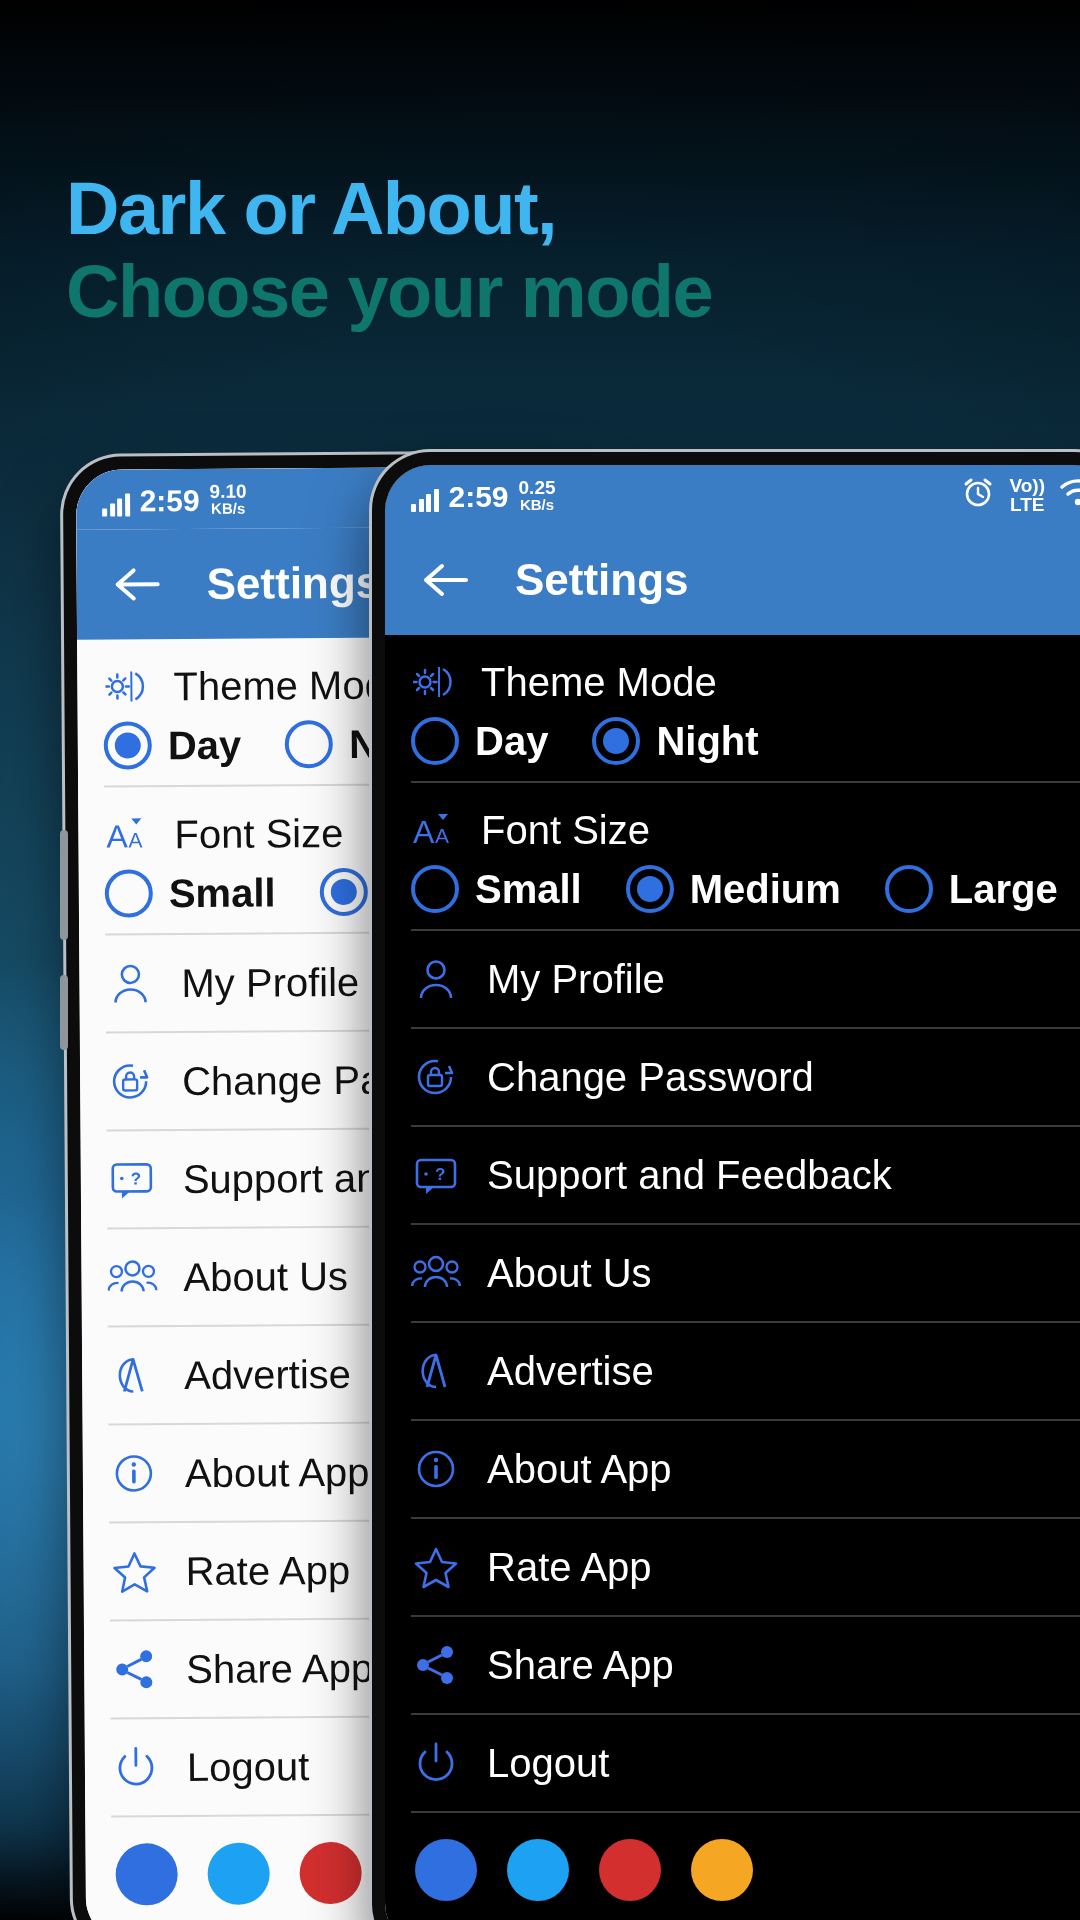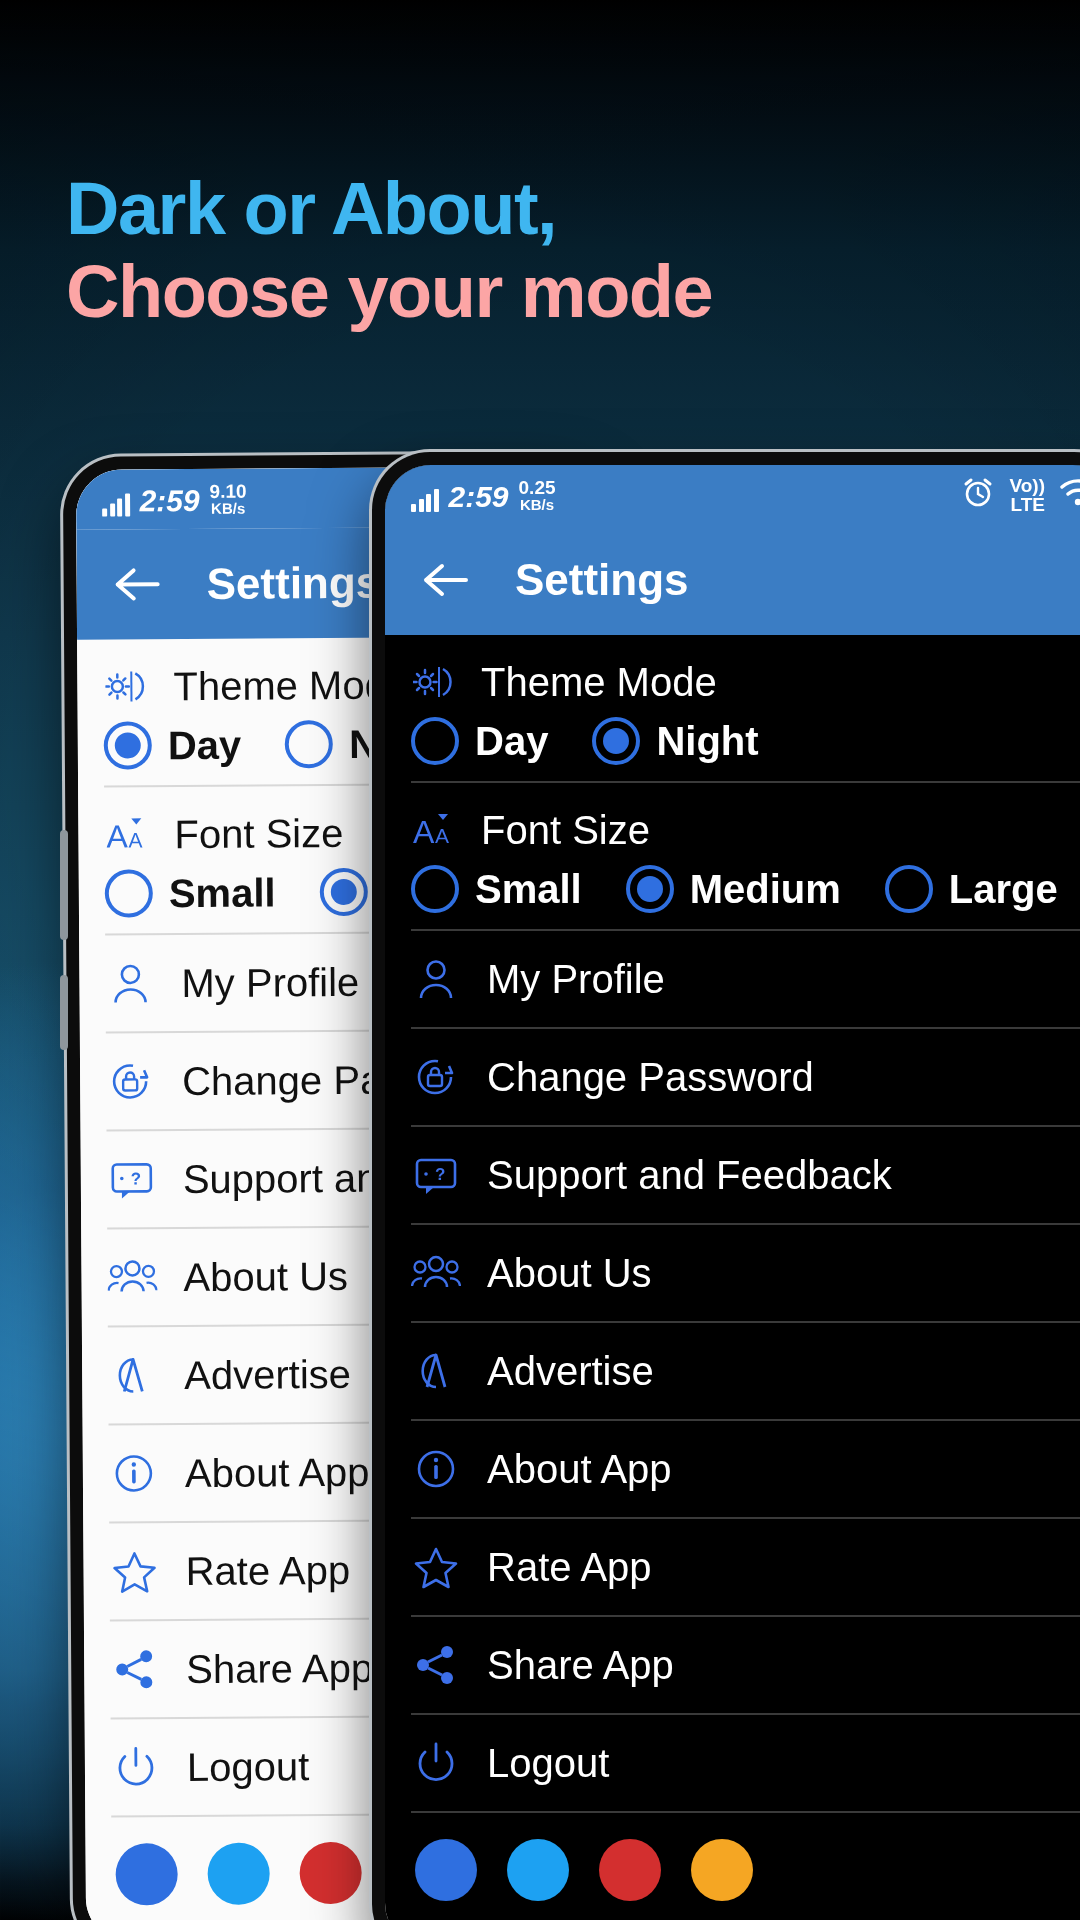--- a/index.html
+++ b/index.html
@@ -48,21 +48,21 @@
     z-index:5;
   }
   .headline .line {
     font-size:74px;
     font-weight:bold;
     line-height:1.12;
     letter-spacing:-1.5px;
     white-space:nowrap;
   }
   .headline .l1 { color:#3FB6F0; }
-  .headline .l2 { color:#fca5a5; }
+  .headline .l2 { color:#0f766e; }
 
   
   .phone {
     position:absolute;
     border-radius:58px;
     background:#0c0c0c;
     box-shadow:0 0 0 3px #b9bfc4, 0 28px 60px rgba(0,0,0,0.55);
     overflow:hidden;
   }
   .phone-inner {
@@ -110,26 +110,26 @@
     font-size:27px;
     flex:0 0 auto;
   }
   .sb-left { display:flex; align-items:flex-end; gap:10px; }
   .sig { display:flex; align-items:flex-end; gap:2.5px; height:24px; }
   .sig i { display:block; width:5px; background:#fff; border-radius:1px; }
   .sig i:nth-child(1){height:8px}
   .sig i:nth-child(2){height:13px}
   .sig i:nth-child(3){height:18px}
   .sig i:nth-child(4){height:23px}
-  .sb-time { font-size:30px; font-weight:bold; line-height:1;font-style:italic; }
+  .sb-time { font-size:30px; font-weight:bold; line-height:1; }
   .sb-speed { line-height:1.02;text-align:center; }
   .sb-speed .v { font-size:19px; font-weight:bold; display:block; }
   .sb-speed .u { font-size:15px; font-weight:bold; display:block; }
   .sb-right { margin-left:auto; display:flex; align-items:center; gap:14px; }
-  .sb-lte { line-height:1.0; text-align:right; }
+  .sb-lte { line-height:1.0; text-align:center; }
   .sb-lte .a { font-size:19px; font-weight:bold; display:block; }
   .sb-lte .b { font-size:19px; font-weight:bold; display:block; }
 
   
   .appbar {
     background:#3B7DC4;
     color:#fff;
     height:110px;
     display:flex; align-items:center;
     padding-left:32px;

